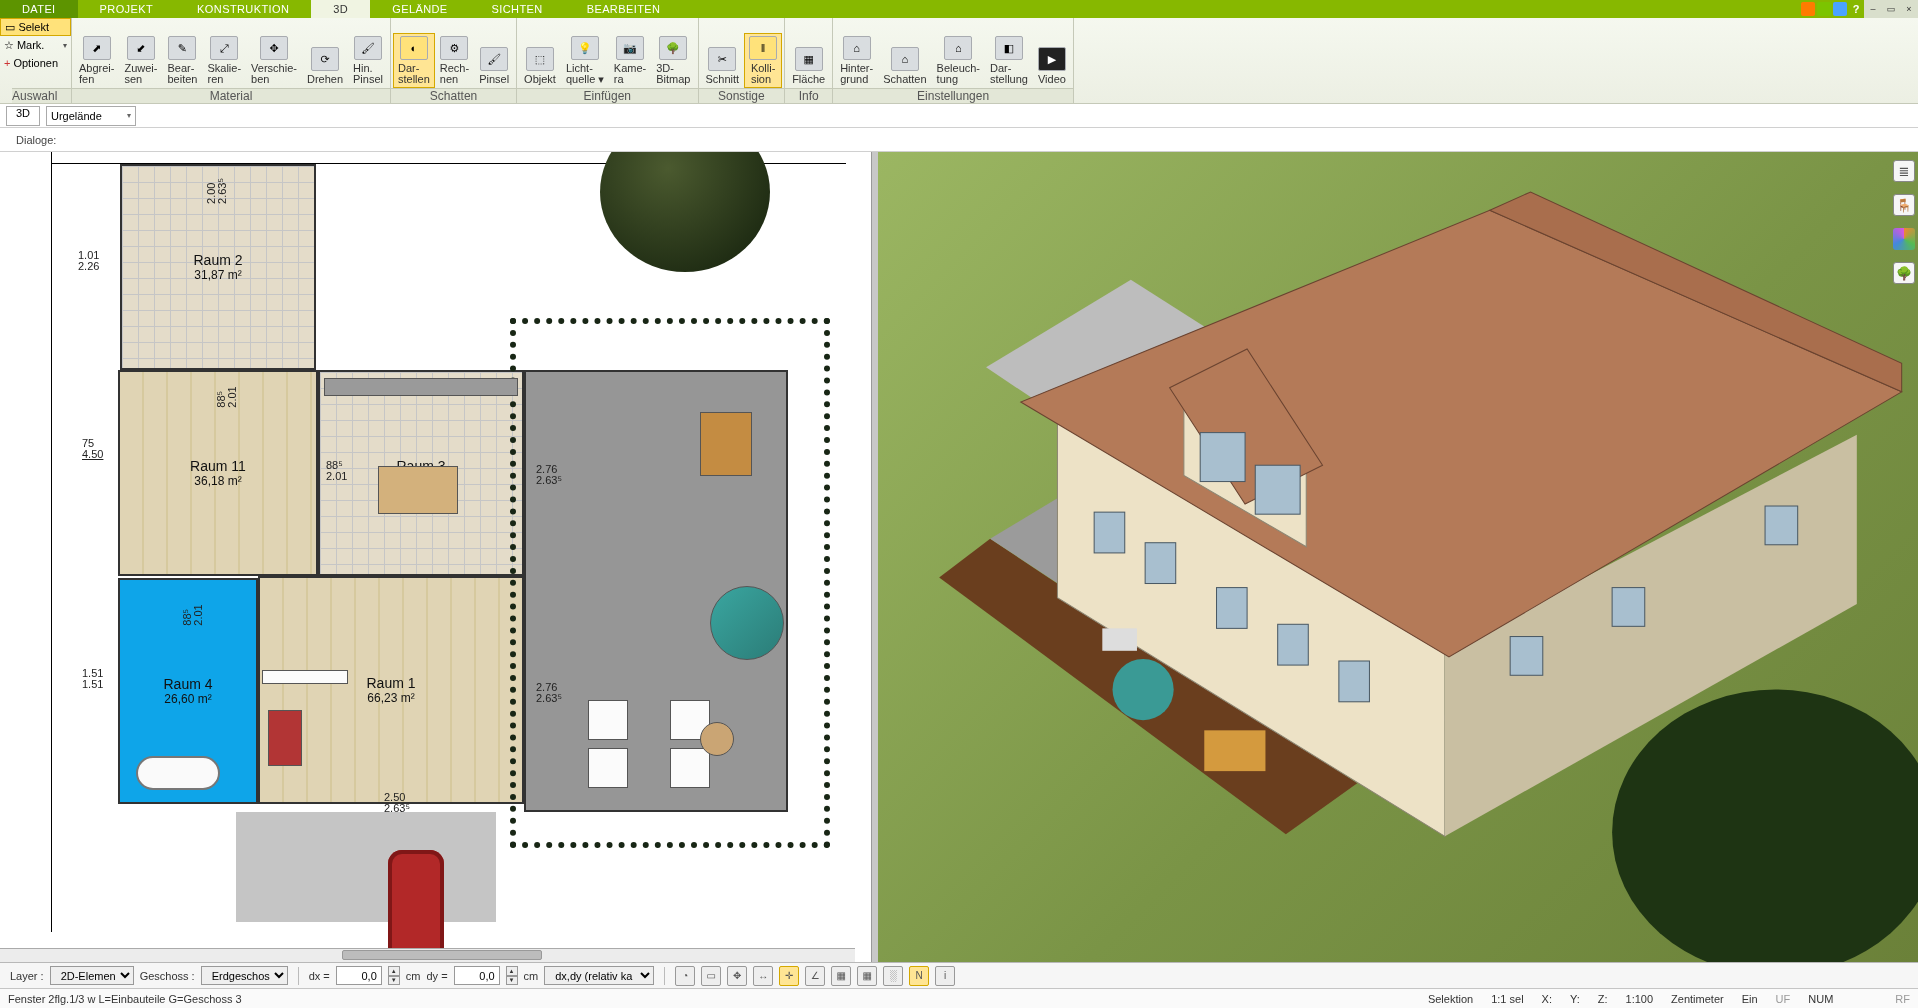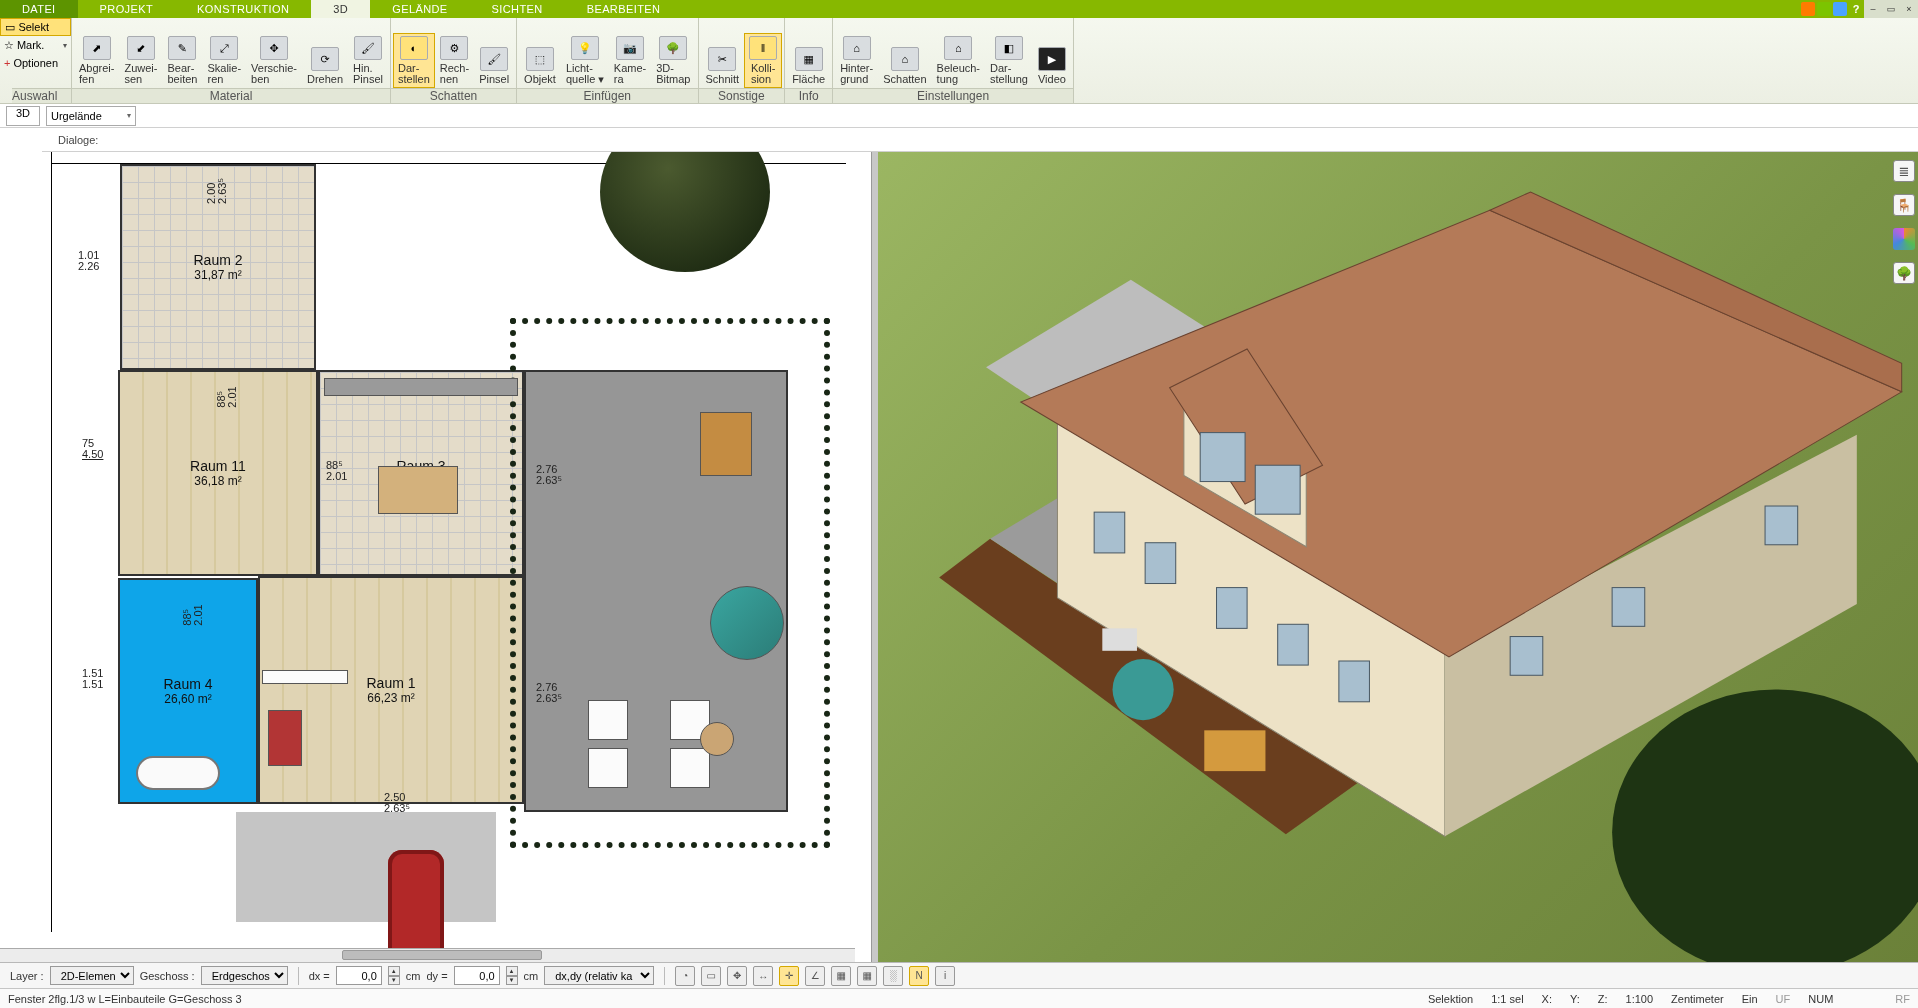--- a/index.html
+++ b/index.html
@@ -26,21 +26,21 @@
 .r-group .grplabel { text-align: center; font-size: 12px; color: #555; background: #e3e7d7; border-top: 1px solid #c5c9b8; line-height: 14px; }
 .rb-item { display: flex; flex-direction: column; align-items: center; padding: 2px 4px; cursor: pointer; border: 1px solid transparent; }
 .rb-item.active { background: #ffe594; border: 1px solid #d4a800; }
 .rb-item .ic { width: 28px; height: 24px; background: #d9dde0; border: 1px solid #a8abb0; border-radius: 2px; margin-bottom: 3px; display: flex; align-items: center; justify-content: center; }
 .rb-item .lbl { font-size: 10px; color: #333; text-align: left; line-height: 11px; white-space: pre-line; }
 
 
 .subbar { height: 24px; display: flex; align-items: center; padding: 0 6px; gap: 6px; border-bottom: 1px solid #d0d0d0; }
 .subbar select, .subbar .selbox { height: 20px; font-size: 11px; border: 1px solid #aaa; background: #fff; min-width: 90px; padding: 0 4px; }
 
-.dlgbar { height: 24px; display: flex; align-items: center; padding: 0 16px; border-bottom: 1px solid #d0d0d0; font-size: 11px; color: #444; margin-left: 42px; }
+.dlgbar { height: 24px; display: flex; align-items: center; padding: 0 16px; border-bottom: 1px solid #d0d0d0; font-size: 11px; color: #444; }
 
 
 .mainarea { flex: 1; display: flex; position: relative; background: #ebebeb; min-height: 0; }
 .pane2d { width: 872px; background: #fff; position: relative; overflow: hidden; border-right: 1px solid #999; }
 .splitter { width: 6px; background: #c8c8c8; cursor: col-resize; }
 .pane3d { flex: 1; background: #8faa5b; position: relative; overflow: hidden; }
 .pane2d .scroll-h { position: absolute; bottom: 0; left: 0; right: 16px; height: 14px; background: #ececec; border-top: 1px solid #aaa; }
 .pane2d .scroll-h .thumb { position: absolute; top: 1px; left: 40%; width: 200px; height: 10px; background: #bcbcbc; border: 1px solid #999; border-radius: 2px; }
 
 

